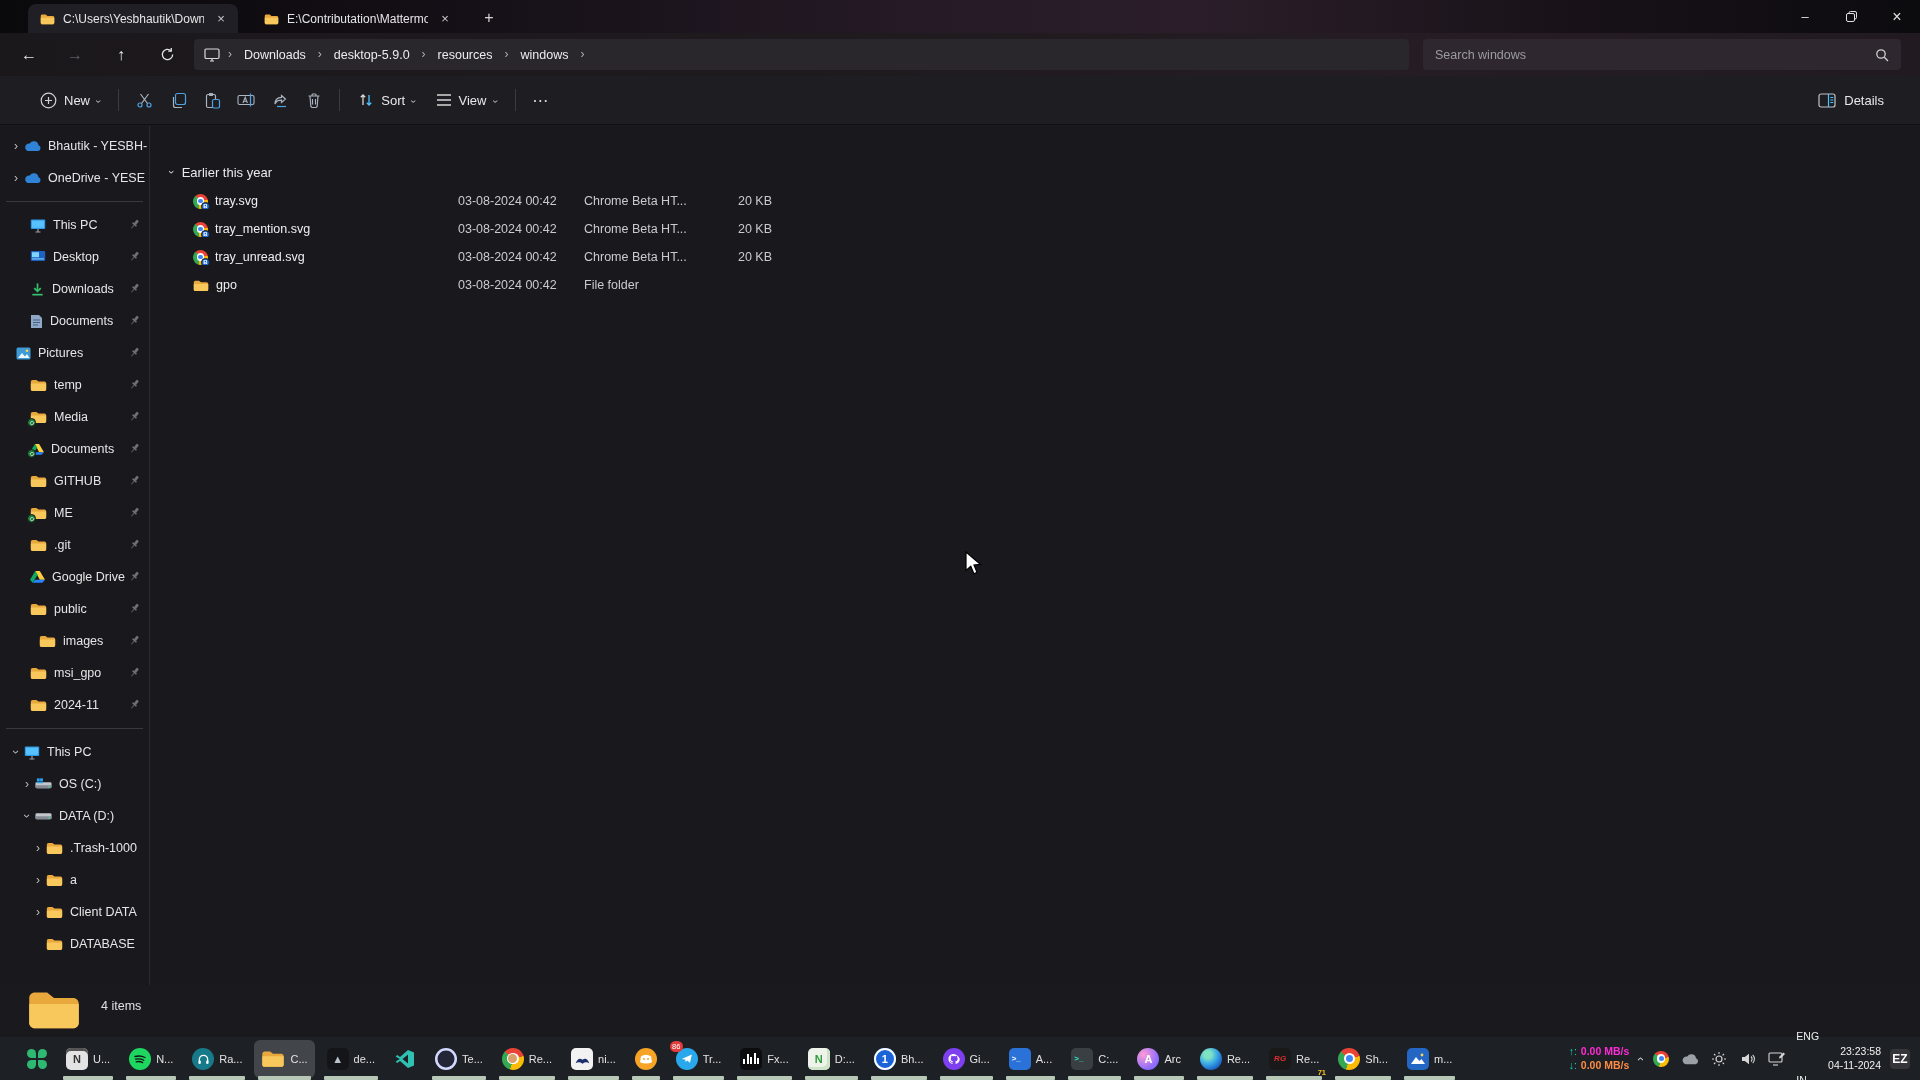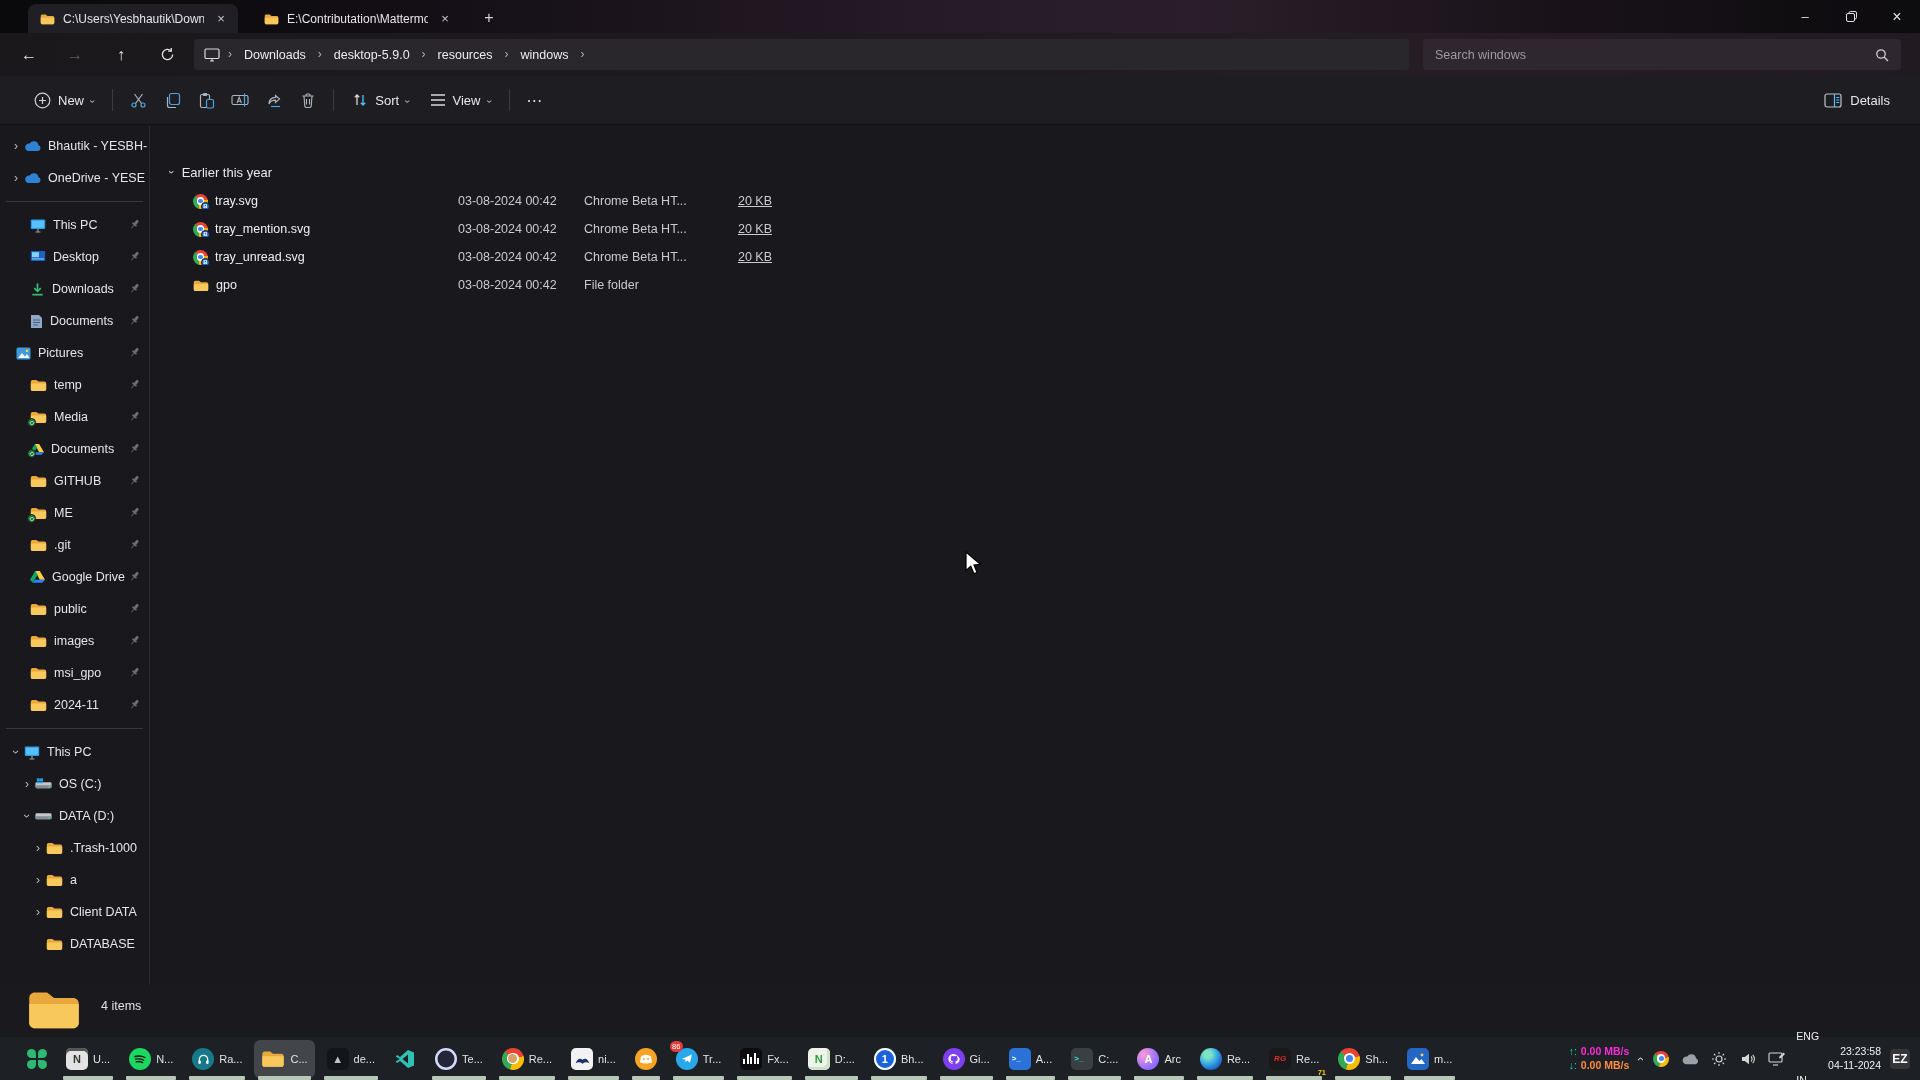--- a/index.html
+++ b/index.html
@@ -34,21 +34,21 @@
   .addressbar{height:31px;width:1215px;margin-left:10px;background:#29262c;border-radius:4px;
     display:flex;align-items:center;padding:0 10px;gap:2px;}
   .crumb{font-size:12.5px;color:#ececec;padding:3px 8px;border-radius:4px;white-space:nowrap;}
   .crumbsep{color:#b0b0b0;font-size:12px;padding:0 2px;transform:translateY(-1px);}
   .searchbar{height:31px;width:478px;margin-left:14px;background:#2e2730;border-radius:4px;
     display:flex;align-items:center;padding:0 12px;}
   .searchbar .ph{flex:1;font-size:12.5px;color:#9d9aa1;}
 
   
   .toolbar{position:absolute;left:0;top:76px;width:1920px;height:49px;background:#1e1d22;
-    border-bottom:1px solid #111016;display:flex;align-items:center;padding:0 24px;}
+    border-bottom:1px solid #111016;display:flex;align-items:center;padding:0 30px;}
   .tbtn{display:flex;align-items:center;gap:7px;height:34px;padding:0 10px;border-radius:5px;
     font-size:13px;color:#e8e8e8;}
   .tbtn .chev{font-size:10px;color:#b9b9b9;transform:rotate(90deg) translateX(1px);display:inline-block;}
   .tsep{width:1px;height:22px;background:#3c3b42;margin:0 8px;}
   .ticon{width:34px;height:34px;display:flex;align-items:center;justify-content:center;border-radius:5px;}
   .toolbar .spacer{flex:1;}
   .details-btn{display:flex;align-items:center;gap:8px;font-size:13px;color:#e8e8e8;margin-right:6px;}
 
   
   .main{position:absolute;left:0;top:126px;width:1920px;height:859px;background:#19181d;overflow:hidden;}
@@ -71,21 +71,21 @@
   .fhead .hc.b{border-left:1px solid #3b3a41;padding-left:7px;}
   .fhead .hc.last{border-right:1px solid #3b3a41;}
   .checkbox{width:14px;height:14px;border:1px solid #8a8a8a;border-radius:3px;margin-left:11px;}
   .group{position:absolute;left:0;top:33px;height:26px;display:flex;align-items:center;font-size:13px;color:#eaeaea;}
   .group .gchev{font-size:11px;color:#cfcfcf;margin:0 8px 0 19px;transform:rotate(90deg);display:inline-block;}
   .frow{position:absolute;left:0;height:28px;display:grid;
     grid-template-columns:33px 247px 153px 121px 75px;align-items:center;font-size:12.5px;color:#d8d8d8;}
   .frow .cname{display:flex;align-items:center;gap:7px;padding-left:9px;color:#efefef;white-space:nowrap;overflow:hidden;}
   .frow .cdate{padding-left:7px;color:#cbcbcb;margin-left:20px;}
   .frow .ctype{color:#cbcbcb;white-space:nowrap;overflow:hidden;}
-  .frow .csize{text-align:right;padding-right:8px;color:#cbcbcb;text-decoration:underline;}
+  .frow .csize{text-align:right;padding-right:8px;color:#cbcbcb;}
 
   
   .chrome{position:relative;border-radius:50%;
     background:conic-gradient(from -45deg,#ea4335 0 120deg,#fbbc05 0 240deg,#34a853 0 360deg);}
   .chrome::before{content:"";position:absolute;inset:24%;background:#fff;border-radius:50%;}
   .chrome::after{content:"";position:absolute;inset:34%;background:#4285f4;border-radius:50%;}
   .chrome .bb{position:absolute;right:-2px;bottom:-2px;width:9px;height:9px;background:#1967d2;border:1px solid #19181d;
     border-radius:50%;color:#fff;font-size:6px;line-height:7px;text-align:center;font-weight:bold;z-index:2;}
   .chrome .face{position:absolute;inset:30%;background:#d9a06a;border-radius:50%;z-index:1;}
 
@@ -539,21 +539,21 @@
           </span>
     <span class="slbl">public</span>
     <span class="pin"><svg width="13" height="13" viewBox="0 0 16 16">
               <g fill="#8d8d8d" transform="rotate(40 8 8)">
                 <rect x="6.3" y="1.5" width="3.4" height="6" rx="1"></rect>
                 <rect x="4.6" y="7" width="6.8" height="2" rx="1"></rect>
                 <rect x="7.6" y="9" width="0.9" height="5"></rect>
               </g>
             </svg></span>
         </div>
-        <div class="srow" style="padding-left:30px">
+        <div class="srow" style="padding-left:39px">
     <span class="icw">
             <svg width="17" height="14" viewBox="0 0 20 16">
               <path d="M1 4c0-1.1.9-2 2-2h4.5L10 4h7c1.1 0 2 .9 2 2v7c0 1.1-.9 2-2 2H3c-1.1 0-2-.9-2-2z" fill="#e9a83c"></path>
               <path d="M1 6.2h18V13c0 1.1-.9 2-2 2H3c-1.1 0-2-.9-2-2z" fill="#f8c85c"></path>
             </svg>
           </span>
     <span class="slbl">images</span>
     <span class="pin"><svg width="13" height="13" viewBox="0 0 16 16">
               <g fill="#8d8d8d" transform="rotate(40 8 8)">
                 <rect x="6.3" y="1.5" width="3.4" height="6" rx="1"></rect>

